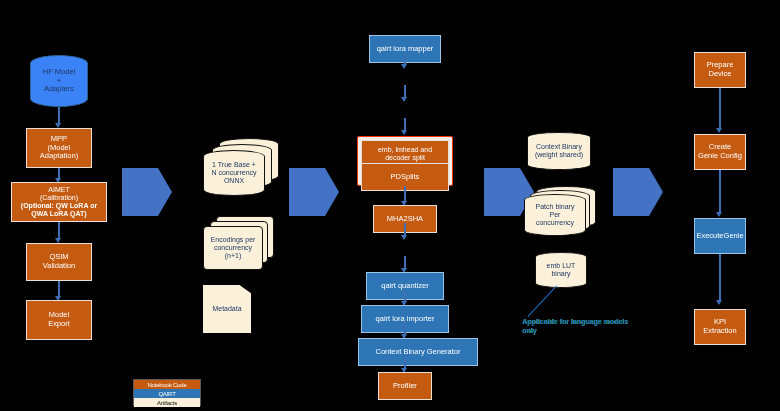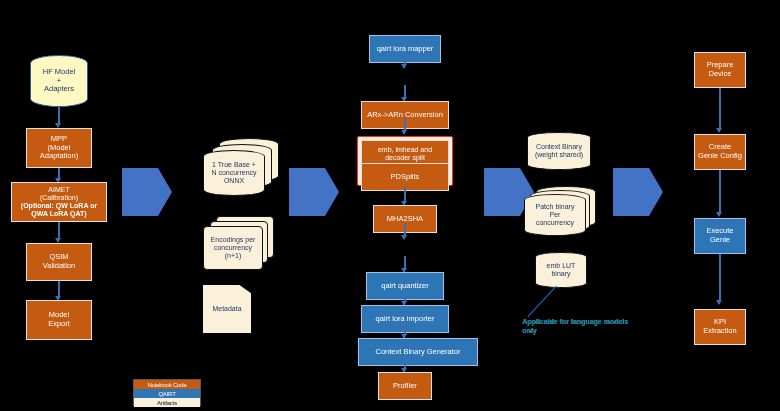--- a/index.html
+++ b/index.html
@@ -26,21 +26,21 @@
     background:#C55A11;
     border:1px solid #E8E0D8;
     color:#ffffff;
   }
   .blue{
     background:#2E75B6;
     border:1px solid #9DC3E6;
     color:#ffffff;
   }
   .cylinder{
-    background:#fef9c3;
+    background:#3b82f6;
     border:1px solid #2E5E8E;
     color:#1F3864;
     border-radius:50% / 16%;
   }
   .cyl-cream{
     background:#FBF0D9;
     border:1px solid #111111;
     color:#1F3864;
     border-radius:50% / 14%;
   }
@@ -185,23 +185,20 @@
 
   <div class="node blue" style="left:369px;top:35px;width:72px;height:17px;">
     <span>qairt lora mapper</span>
   </div>
   <div class="vline" style="left:404px;top:52px;height:14px;"></div>
   <div class="varrow" style="left:401.2px;top:64px;"></div>
 
   <div class="vline" style="left:404px;top:85px;height:14px;"></div>
   <div class="varrow" style="left:401.2px;top:97px;"></div>
 
-  <div class="node orange" style="left:361px;top:101px;width:88px;height:17px;">
-    <span>ARx-&gt;ARn Conversion</span>
-  </div>
   <div class="vline" style="left:404px;top:118px;height:14px;"></div>
   <div class="varrow" style="left:401.2px;top:130px;"></div>
 
   <div class="redgroup" style="left:357px;top:136px;width:96px;height:50px;"></div>
   <div class="node orange" style="left:361px;top:140px;width:88px;height:22px;flex-direction:column;font-size:7px;">
     <span>emb, lmhead and</span>
     <span>decoder split</span>
   </div>
   <div class="node orange" style="left:361px;top:163px;width:88px;height:19px;">
     <span>PDSplits</span>
@@ -272,21 +269,21 @@
   <div class="vline" style="left:719px;top:88px;height:42px;"></div>
   <div class="varrow" style="left:716.2px;top:128px;"></div>
 
   <div class="node orange" style="left:694px;top:134px;width:52px;height:36px;flex-direction:column;">
     <span>Create</span>
     <span>Genie Config</span>
   </div>
   <div class="vline" style="left:719px;top:170px;height:44px;"></div>
   <div class="varrow" style="left:716.2px;top:212px;"></div>
 
-  <div class="node blue" style="left:694px;top:218px;width:52px;height:36px;flex-direction:column;">
+  <div class="node blue" style="left:694px;top:218px;width:52px;height:36px;flex-direction:row;">
     <span>Execute</span>
     <span>Genie</span>
   </div>
   <div class="vline" style="left:719px;top:254px;height:48px;"></div>
   <div class="varrow" style="left:716.2px;top:300px;"></div>
 
   <div class="node orange" style="left:694px;top:309px;width:52px;height:36px;flex-direction:column;">
     <span>KPI</span>
     <span>Extraction</span>
   </div>

